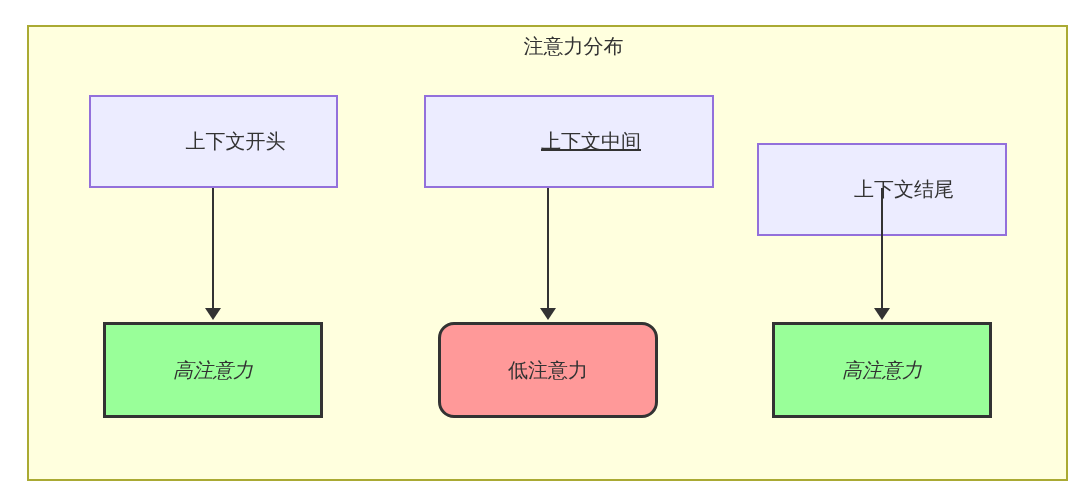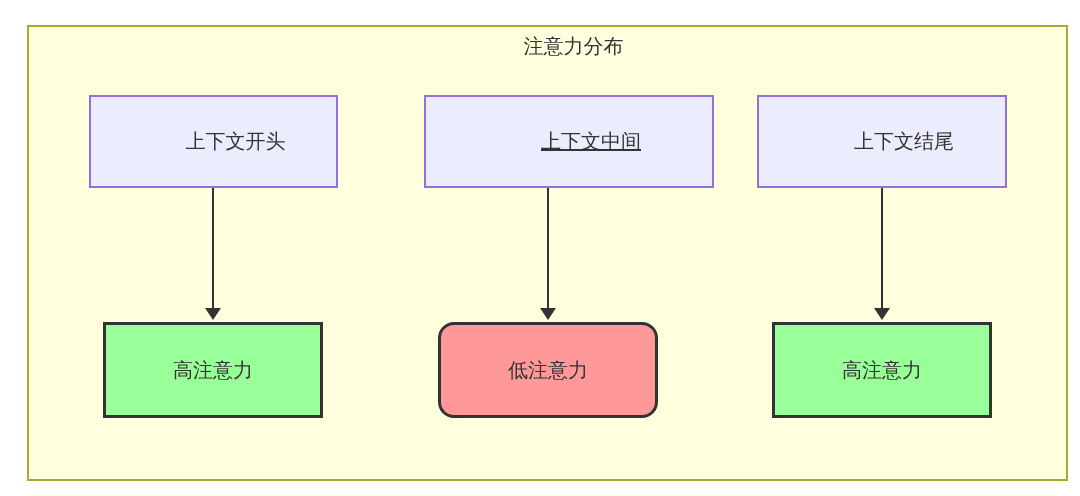--- a/index.html
+++ b/index.html
@@ -41,27 +41,27 @@
   }
   .tnode {
     top: 95px;
     height: 93px;
     background: var(--node_bg, #ececff);
     border: 2px solid var(--node_border, #9370db);
     padding-left: 44px;
   }
   .tnode.t1 { left: 89px;  width: 249px; }
   .tnode.t2 { left: 424px; width: 290px; text-decoration: underline; }
-  .tnode.t3 { left: 757px; width: 250px; }
+  .tnode.t3 { left: 757px; width: 250px; margin-top: 48px; }
   .bnode {
     top: 322px;
     height: 96px;
     border: 3px solid var(--strong_border, #333333);
   }
-  .bnode.high { background: var(--high_bg, #99ff99); }
+  .bnode.high { background: var(--high_bg, #99ff99); font-style: italic; }
   .bnode.low  { background: var(--low_bg, #ff9999); }
   .bnode.b1 { left: 103px; width: 220px; }
   .bnode.b2 { left: 438px; width: 220px; border-radius: 16px; }
   .bnode.b3 { left: 772px; width: 220px; }
   .arrow {
     position: absolute;
     top: 188px;
     width: 16px;
     height: 132px;
   }

